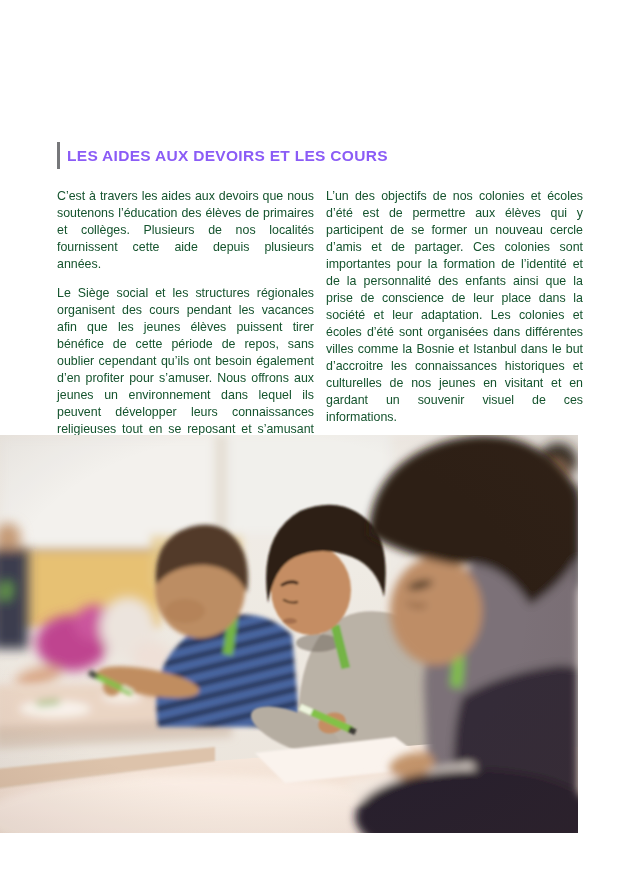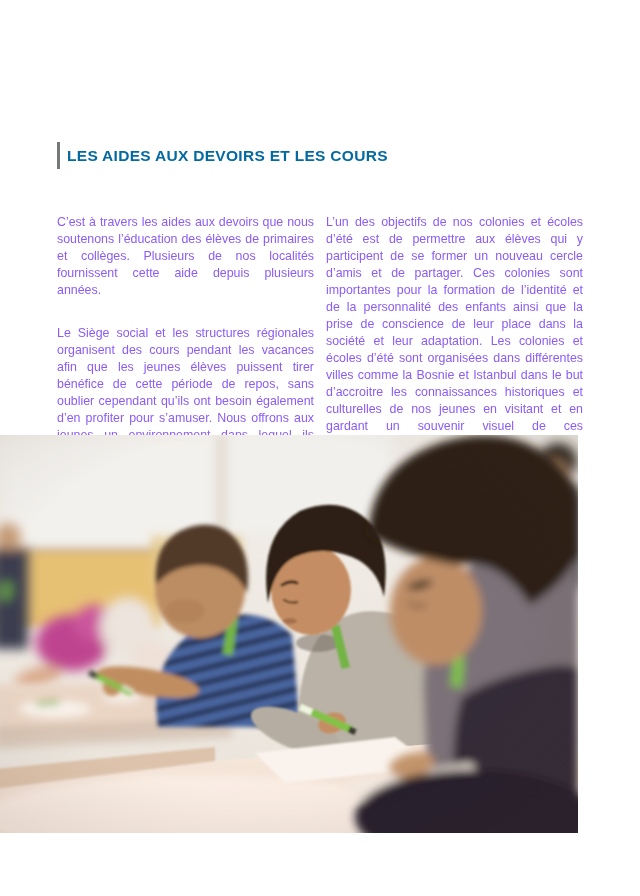--- a/index.html
+++ b/index.html
@@ -24,44 +24,43 @@
   .accent-bar {
     width: 3px;
     height: 27px;
     background: #76777a;
     margin-right: 7px;
     flex: 0 0 auto;
   }
   .page-title {
     font-size: 15.5px;
     font-weight: 700;
-    color: #0369a1;
+    color: #8b5cf6;
     letter-spacing: 0.3px;
     line-height: 27px;
     white-space: nowrap;
   }
 
   .columns {
     position: absolute;
     left: 57px;
     top: 188px;
     width: 526px;
     display: flex;
     gap: 12px;
   }
   .col { width: 257px; }
   .col p {
     font-size: 12.4px;
     line-height: 17px;
-    color: #8b5cf6;
+    color: #14532d;
     text-align: justify;
     hyphens: auto;
     -webkit-hyphens: auto;
     margin-bottom: 12px;
-    margin-top: 26px;
   }
 
   .photo {
     position: absolute;
     left: 0;
     top: 435px;
     width: 578px;
     height: 398px;
     overflow: hidden;
     background: #efece7;

